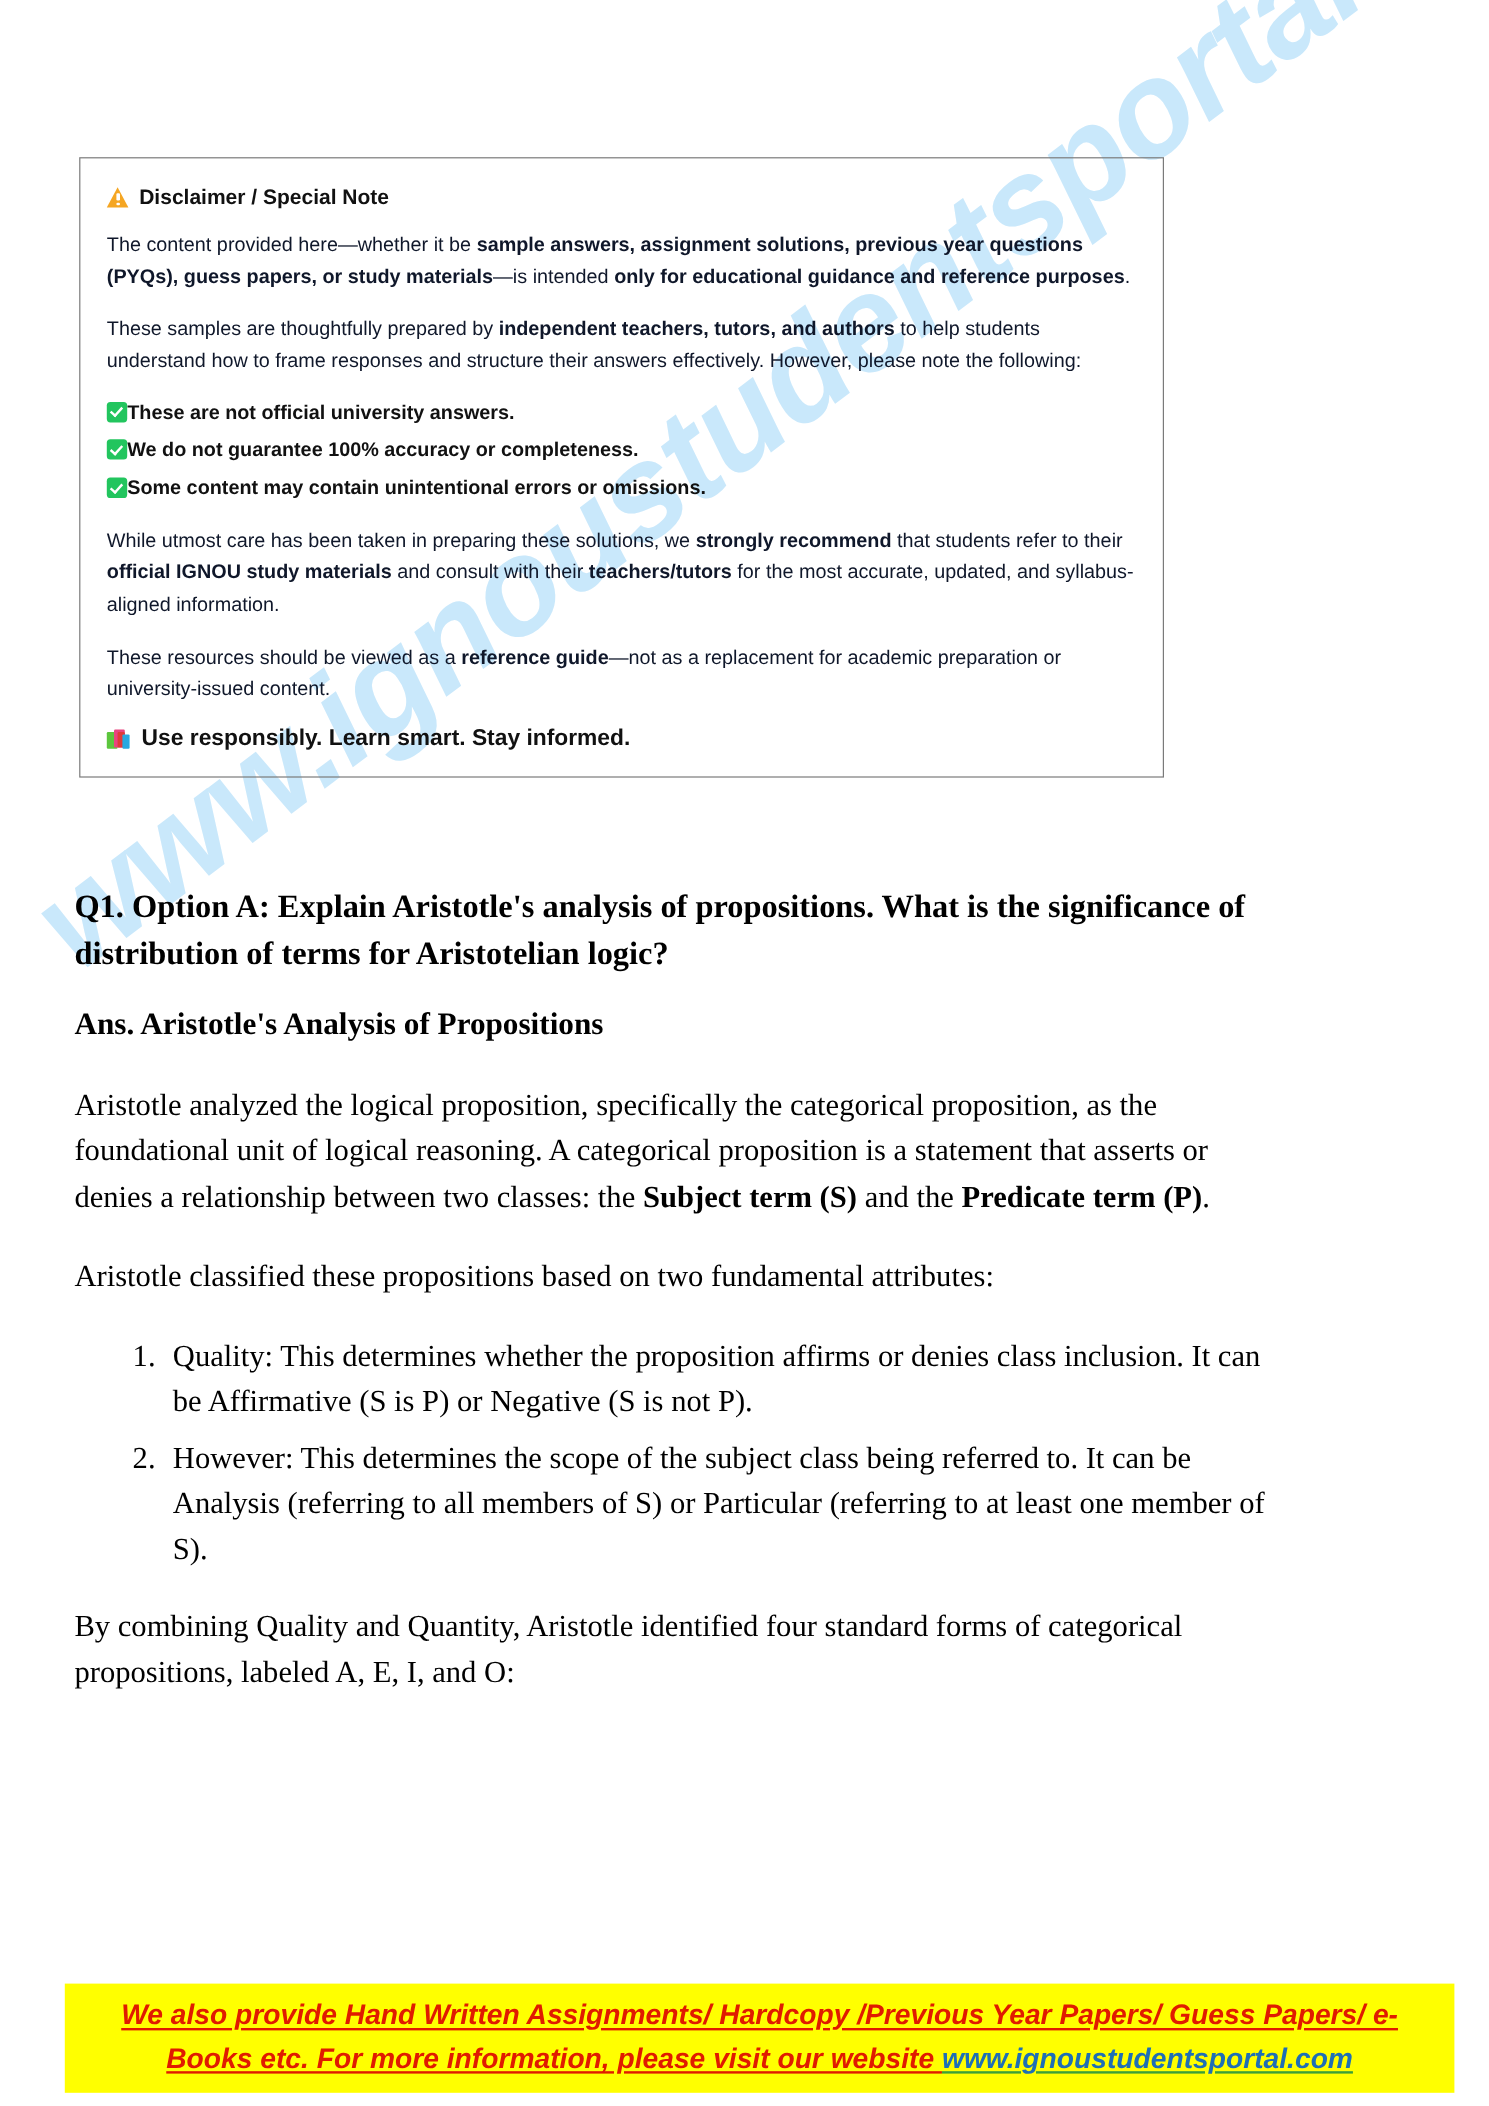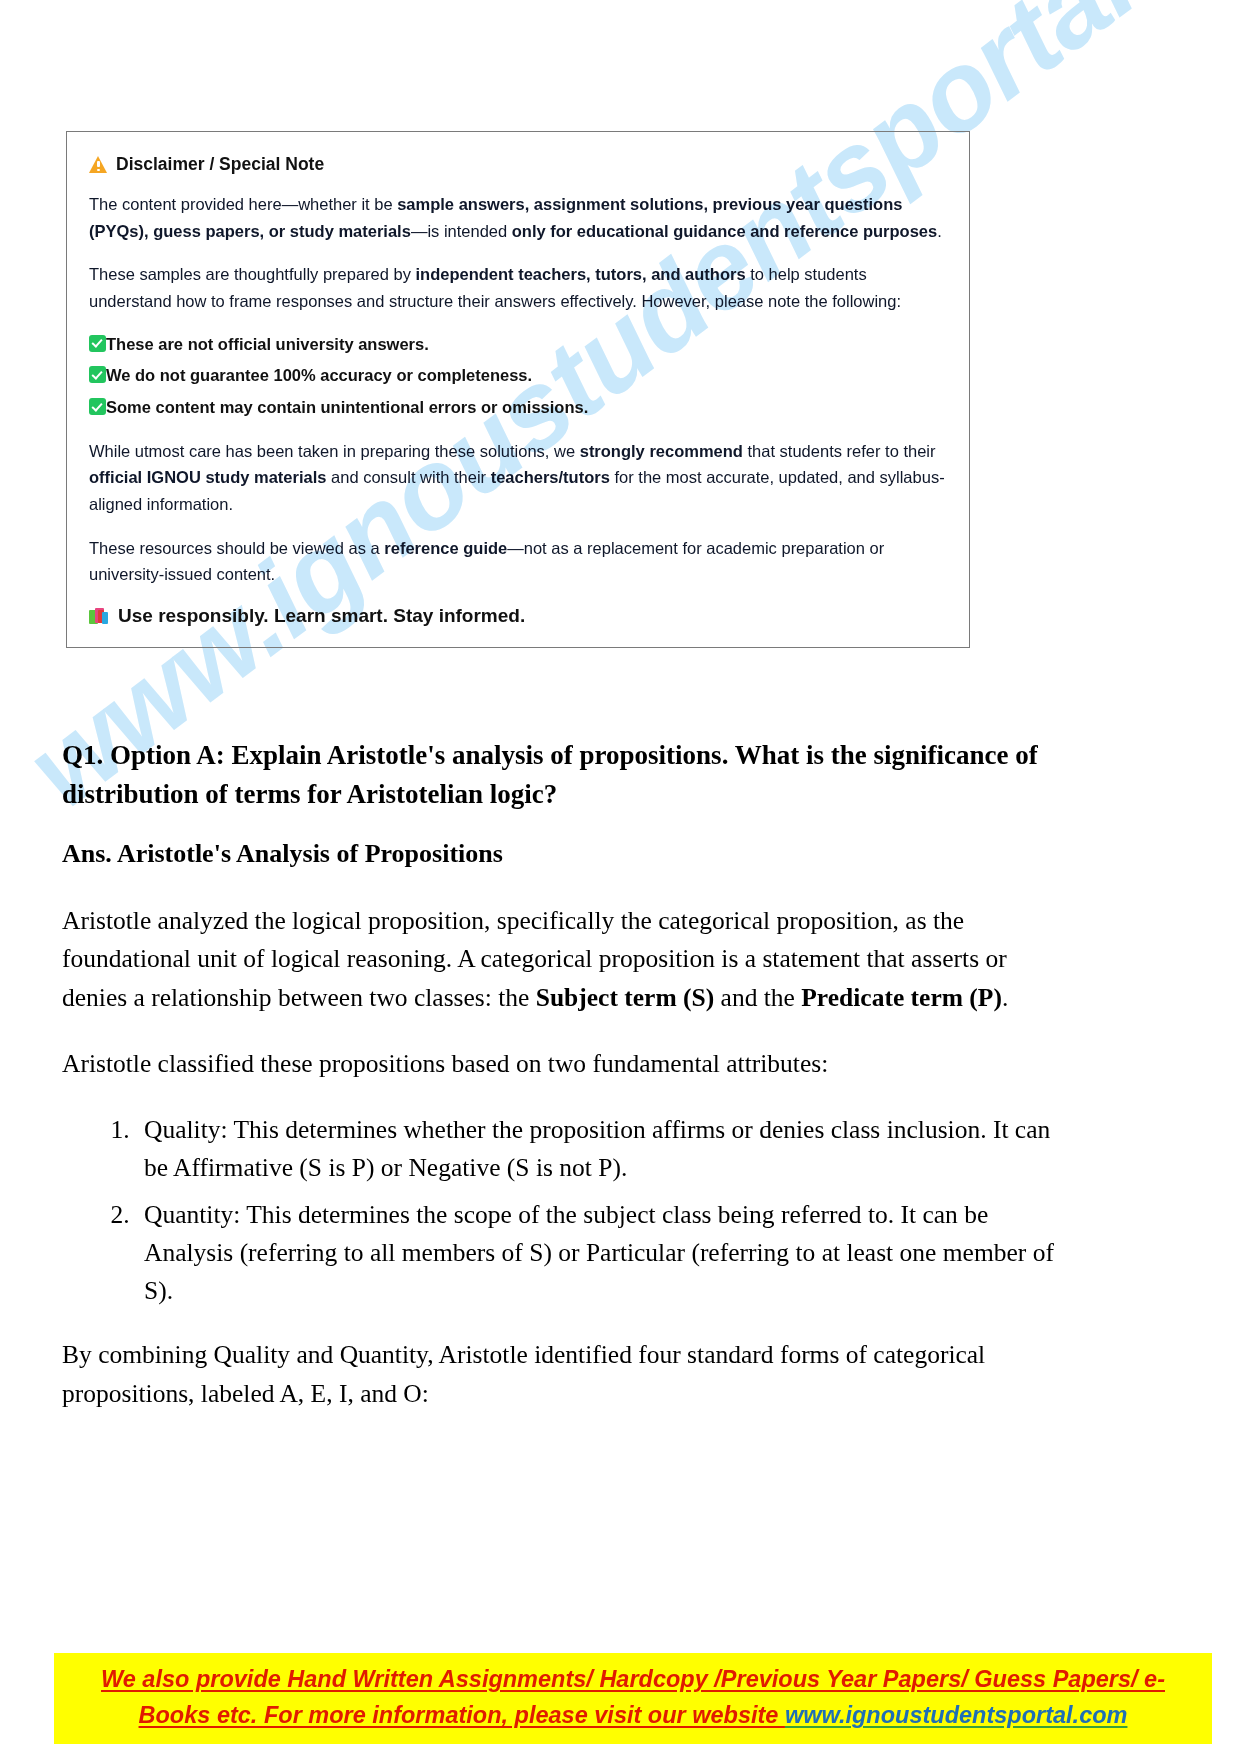--- a/index.html
+++ b/index.html
@@ -293,21 +293,21 @@
     <h2 class="q-heading">Q1. Option A: Explain Aristotle's analysis of propositions. What is the significance of distribution of terms for Aristotelian logic?</h2>
 
     <h3 class="ans-heading">Ans. Aristotle's Analysis of Propositions</h3>
 
     <p class="body-p"><span>Aristotle analyzed the logical proposition, specifically the categorical proposition, as the foundational unit of logical reasoning. A categorical proposition is a statement that asserts or denies a relationship between two classes: the </span><b>Subject term (S)</b><span> and the </span><b>Predicate term (P)</b><span>.</span></p>
 
     <p class="body-p">Aristotle classified these propositions based on two fundamental attributes:</p>
 
     <ol class="num-list">
       <li><b>Quality:</b><span> This determines whether the proposition affirms or denies class inclusion. It can be </span><b>Affirmative</b><span> (S is P) or </span><b>Negative</b><span> (S is not P).</span></li>
-      <li><b>Quantity:</b><span> This determines the scope of the subject class being referred to. It can be </span><b>Analysis</b><span> (referring to all members of S) or </span><b>Particular</b><span> (referring to at least one member of S).</span></li>
+      <li><b>However:</b><span> This determines the scope of the subject class being referred to. It can be </span><b>Analysis</b><span> (referring to all members of S) or </span><b>Particular</b><span> (referring to at least one member of S).</span></li>
     </ol>
 
     <p class="body-p">By combining Quality and Quantity, Aristotle identified four standard forms of categorical propositions, labeled A, E, I, and O:</p>
   </div>
 
   <div class="footer-banner">
     <div class="fline">
       <span class="ftext">We also provide Hand Written Assignments/ Hardcopy /Previous Year Papers/ Guess Papers/ e-</span>
     </div>
     <div class="fline"><span class="ftext">Books etc. For more information, please visit our website </span><span class="furl">www.ignoustudentsportal.com</span>

